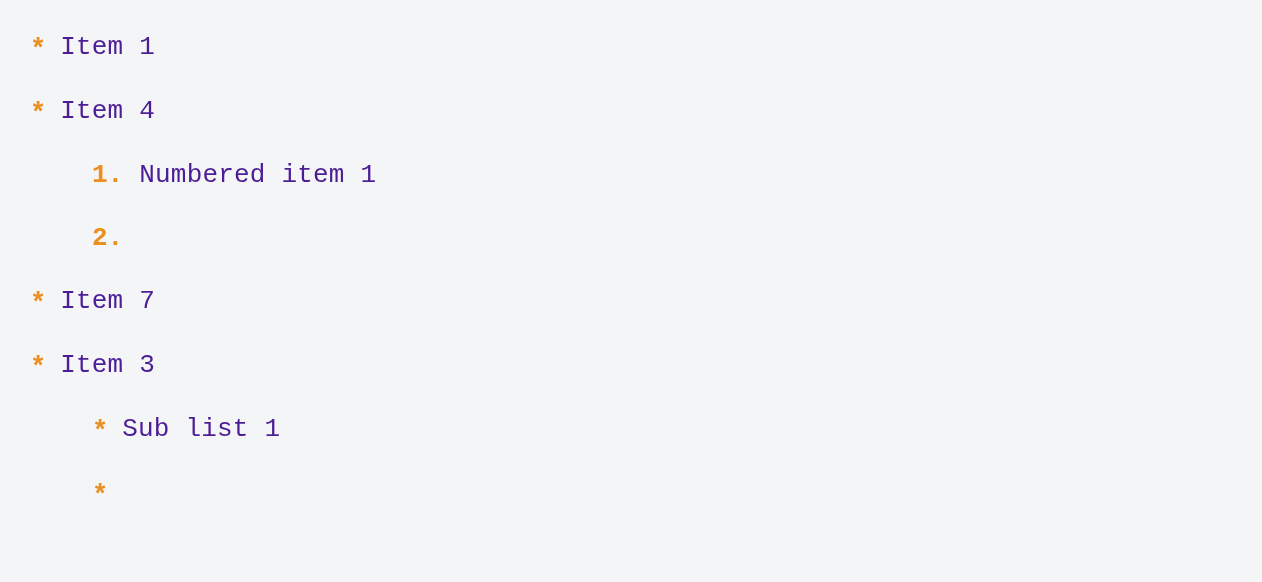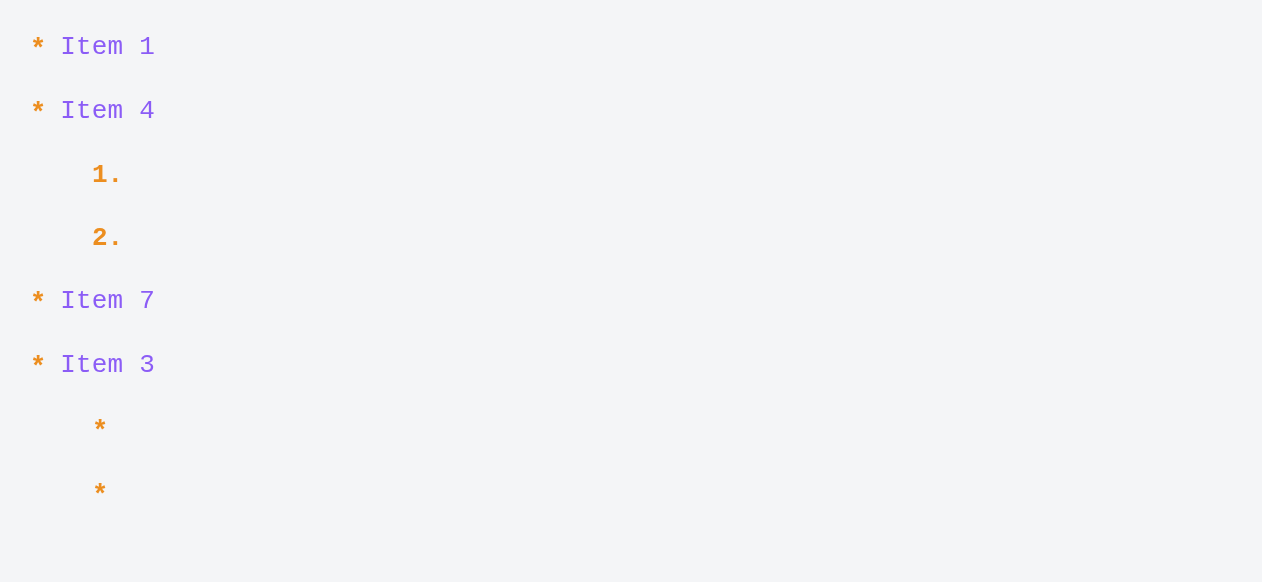--- a/index.html
+++ b/index.html
@@ -37,21 +37,21 @@
       position: relative;
       top: 3px;
     }
     .marker-num {
       color: #ec8e20;
       font-weight: 600;
       margin-right: 16px;
       font-size: 26px;
     }
     .text {
-      color: #8b5cf6;
+      color: #4c1d95;
       letter-spacing: 0.2px;
     }
   </style>
 </head>
 <body>
 
 <div class="container">
 
   <div class="line">
     <span class="marker-asterisk">*</span>
@@ -59,40 +59,42 @@
   </div>
 
   <div class="line">
     <span class="marker-asterisk">*</span>
     <span class="text">Item 4</span>
   </div>
 
   <div class="line">
     <span class="indent"></span>
     <span class="marker-num">1.</span>
+    <span class="text">Numbered item 1</span>
   </div>
 
   <div class="line">
     <span class="indent"></span>
     <span class="marker-num">2.</span>
   </div>
 
   <div class="line">
     <span class="marker-asterisk">*</span>
     <span class="text">Item 7</span>
   </div>
 
   <div class="line">
     <span class="marker-asterisk">*</span>
     <span class="text">Item 3</span>
   </div>
 
   <div class="line">
     <span class="indent"></span>
     <span class="marker-asterisk">*</span>
+    <span class="text">Sub list 1</span>
   </div>
 
   <div class="line">
     <span class="indent"></span>
     <span class="marker-asterisk">*</span>
   </div>
 
 </div>
 
 </body></html>

